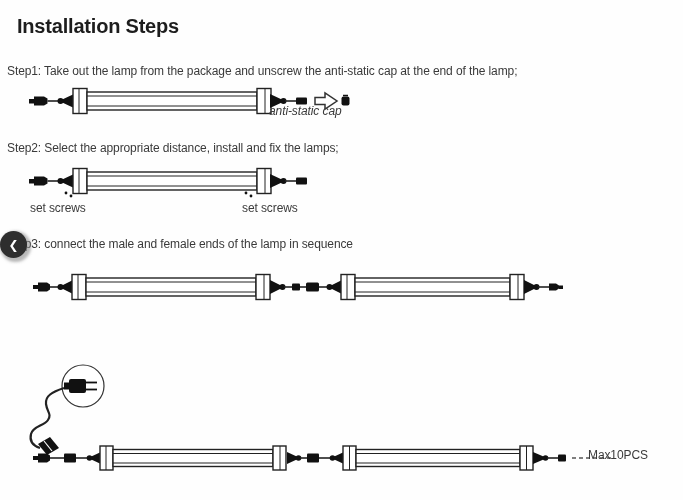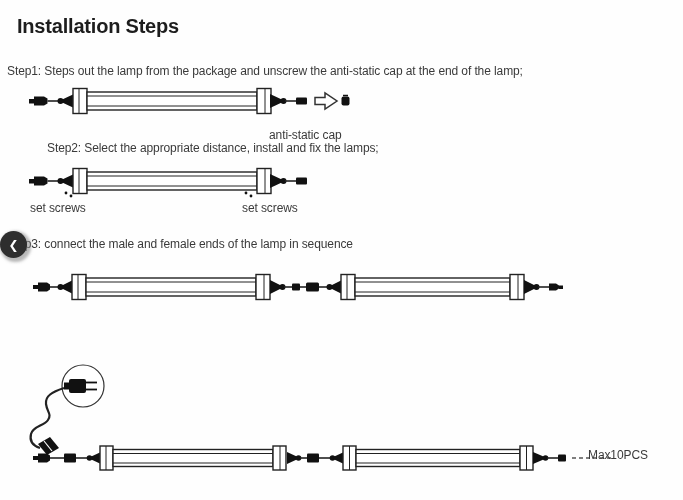--- a/index.html
+++ b/index.html
@@ -14,33 +14,33 @@
   .page-title{
     position:absolute;left:17px;top:15px;
     font-size:20px;font-weight:bold;color:#1d1d1d;letter-spacing:-0.2px;
   }
   .step-text{
     position:absolute;left:7px;
     font-size:12px;color:#3a3a3a;letter-spacing:-0.1px;
     white-space:pre;
   }
   #step1-text{top:64px;}
-  #step2-text{top:141px;margin-left:40px;}
+  #step2-text{top:141px;}
   #step3-text{top:237px;}
   #step4-text{top:317px;}
   .diagram{position:absolute;left:0;}
   #step1-diagram{top:85px;}
   #step2-diagram{top:162px;}
   #step3-diagram{top:269px;}
   #step4-diagram{top:350px;}
   .diagram-label{
     position:absolute;
     font-size:12px;color:#3a3a3a;letter-spacing:-0.1px;
   }
-  #anti-static-cap-label{left:269px;top:128px;}
+  #anti-static-cap-label{left:269px;top:104px;font-style:italic;}
   #set-screws-left-label{left:30px;top:201px;}
   #set-screws-right-label{left:242px;top:201px;}
   #max-pcs-label{left:588px;top:448px;}
   .carousel-prev{
     position:absolute;left:0;top:231px;
     width:27px;height:27px;border-radius:50%;
     background:#2e2e2e;border:none;padding:0;
     display:flex;align-items:center;justify-content:center;
     color:#ffffff;font-size:12px;font-weight:bold;
     box-shadow:2px 2px 3px 2px rgba(125,125,125,0.55);
@@ -48,21 +48,21 @@
     font-family:"DejaVu Sans", sans-serif;
   }
 </style>
 </head>
 <body>
 
 <div class="page">
 
   <div class="page-title">Installation Steps</div>
 
-  <div class="step-text" id="step1-text">Step1: Steps out the lamp from the package and unscrew the anti-static cap at the end of the lamp;</div>
+  <div class="step-text" id="step1-text">Step1: Take out the lamp from the package and unscrew the anti-static cap at the end of the lamp;</div>
   <svg class="diagram" id="step1-diagram" width="683" height="36" viewBox="0 0 683 36">
     <g>
       <rect x="29" y="14" width="5" height="4.5" fill="#111"></rect>
       <polygon points="34,11.5 44,11.5 47.5,13.5 47.5,18.5 44,20.5 34,20.5" fill="#111"></polygon>
       <line x1="47.5" y1="16" x2="62" y2="16" stroke="#222" stroke-width="1.6"></line>
       <polygon points="59,16 74,9 74,23" fill="#111"></polygon>
       <circle cx="60.5" cy="16" r="3" fill="#111"></circle>
       <rect x="73" y="3.5" width="14" height="25" fill="#fff" stroke="#222" stroke-width="1.4"></rect>
       <line x1="79" y1="3.5" x2="79" y2="28.5" stroke="#222" stroke-width="1"></line>
       <rect x="87" y="7" width="170" height="18" fill="#fff" stroke="#222" stroke-width="1.4"></rect>

